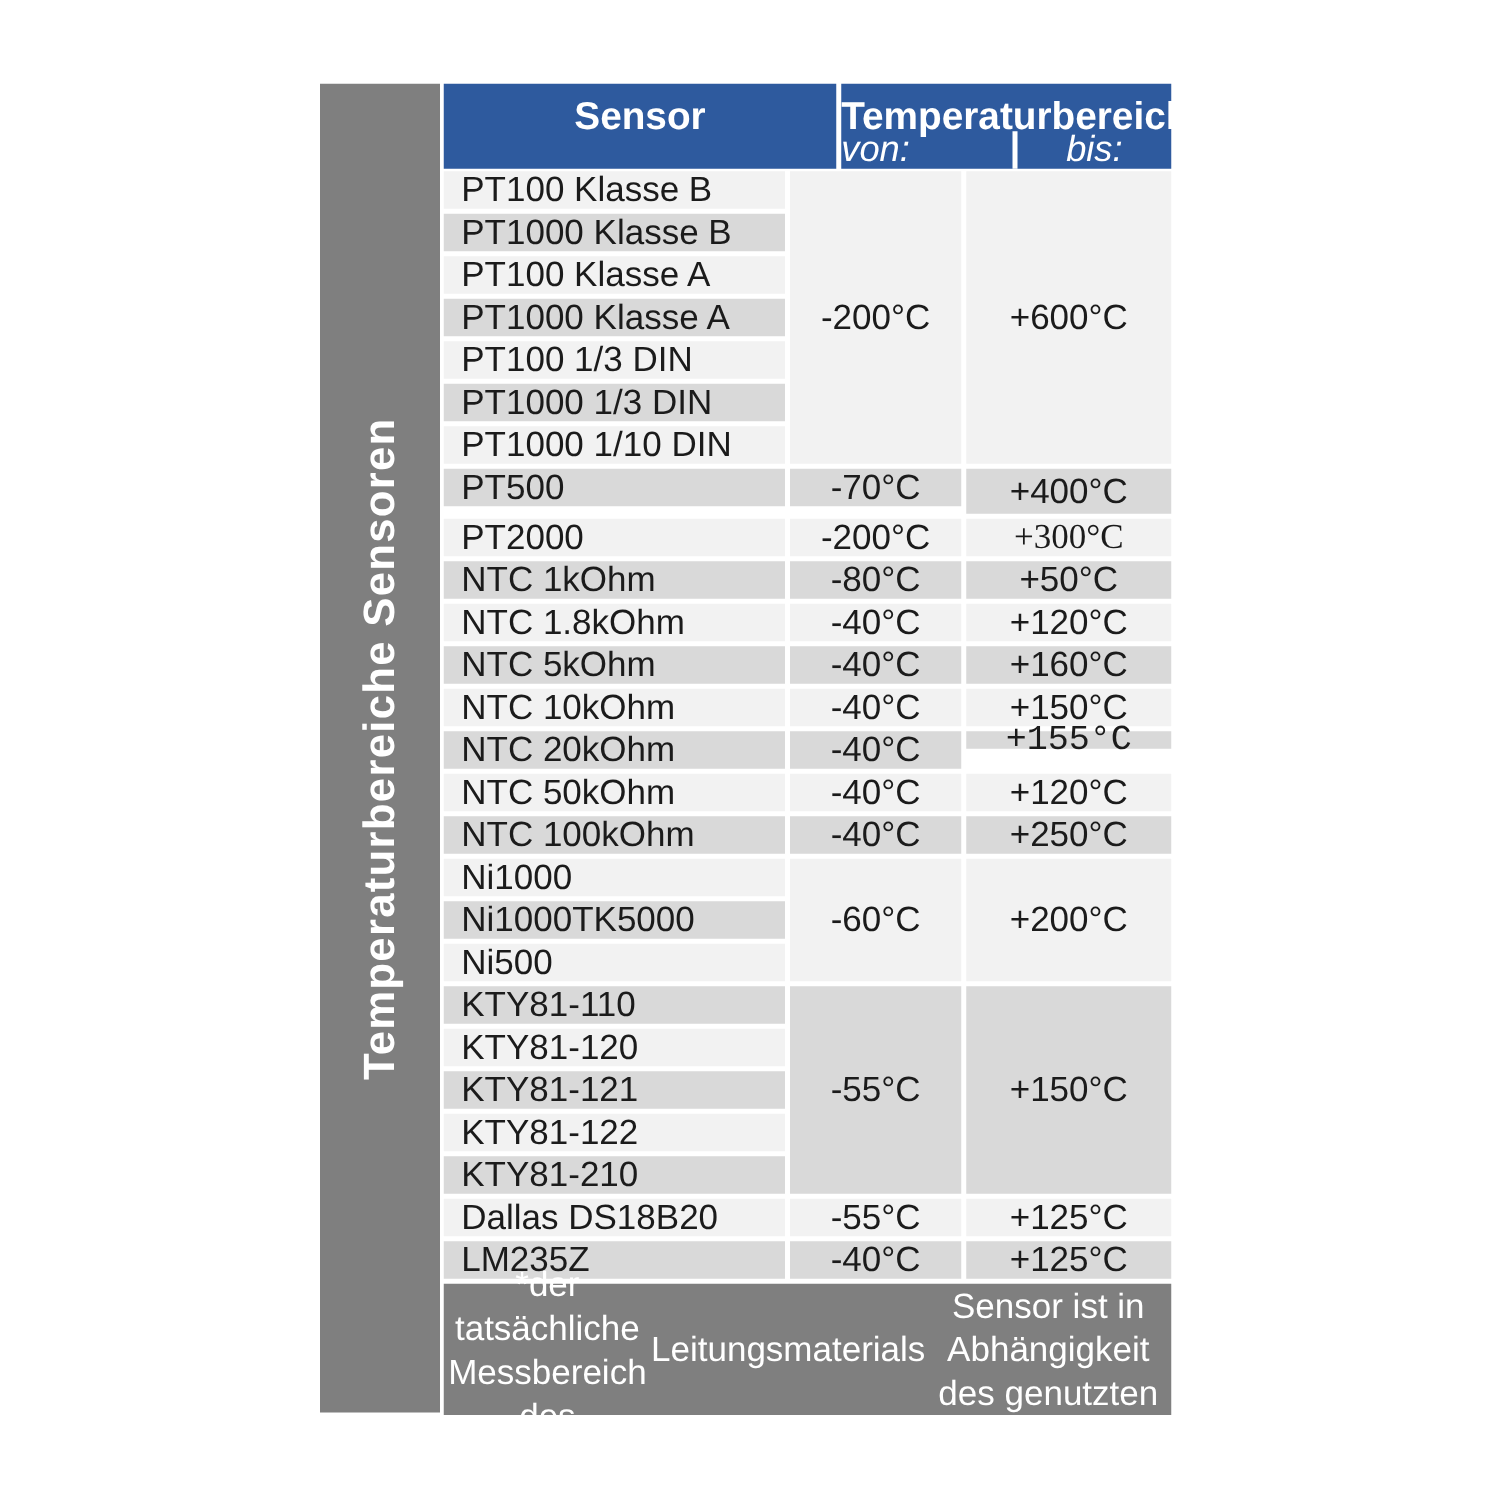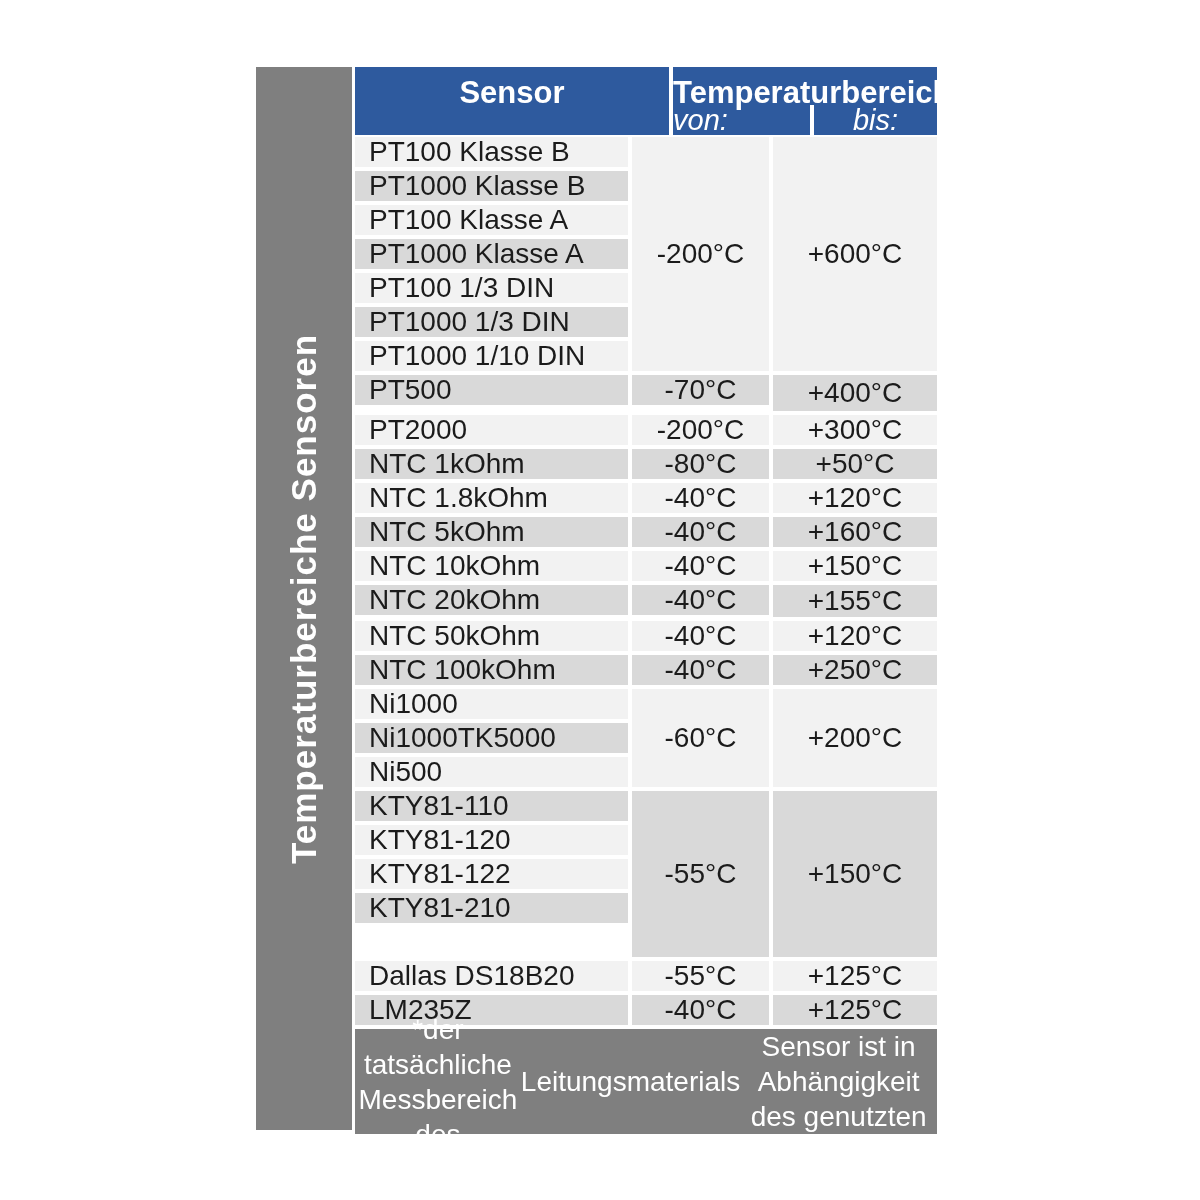--- a/index.html
+++ b/index.html
@@ -99,21 +99,21 @@
             <div class="sensor-row shade-dark">PT500</div>
           </div>
           <div class="temp-cell col-von shade-dark" style="height: 30px;">-70°C</div>
           <div class="temp-cell col-bis shade-dark" style="height: 36px;">+400°C</div>
         </div>
         <div class="group">
           <div class="sensor-col">
             <div class="sensor-row shade-light">PT2000</div>
           </div>
           <div class="temp-cell col-von shade-light" style="height: 30px;">-200°C</div>
-          <div class="temp-cell col-bis shade-light" style="height: 30px;">+300°C</div>
+          <div class="temp-cell col-bis shade-light" style="height: 30px; font-family: Liberation Serif, serif;">+300°C</div>
         </div>
         <div class="group">
           <div class="sensor-col">
             <div class="sensor-row shade-dark">NTC 1kOhm</div>
           </div>
           <div class="temp-cell col-von shade-dark" style="height: 30px;">-80°C</div>
           <div class="temp-cell col-bis shade-dark" style="height: 30px;">+50°C</div>
         </div>
         <div class="group">
           <div class="sensor-col">
@@ -134,21 +134,21 @@
             <div class="sensor-row shade-light">NTC 10kOhm</div>
           </div>
           <div class="temp-cell col-von shade-light" style="height: 30px;">-40°C</div>
           <div class="temp-cell col-bis shade-light" style="height: 30px;">+150°C</div>
         </div>
         <div class="group">
           <div class="sensor-col">
             <div class="sensor-row shade-dark">NTC 20kOhm</div>
           </div>
           <div class="temp-cell col-von shade-dark" style="height: 30px;">-40°C</div>
-          <div class="temp-cell col-bis shade-dark" style="height: 32px;">+155°C</div>
+          <div class="temp-cell col-bis shade-dark" style="height: 14px; font-family: Liberation Mono, monospace;">+155°C</div>
         </div>
         <div class="group">
           <div class="sensor-col">
             <div class="sensor-row shade-light">NTC 50kOhm</div>
           </div>
           <div class="temp-cell col-von shade-light" style="height: 30px;">-40°C</div>
           <div class="temp-cell col-bis shade-light" style="height: 30px;">+120°C</div>
         </div>
         <div class="group">
           <div class="sensor-col">
@@ -163,20 +163,21 @@
             <div class="sensor-row shade-dark">Ni1000TK5000</div>
             <div class="sensor-row shade-light">Ni500</div>
           </div>
           <div class="temp-cell col-von shade-light" style="height: 98px;">-60°C</div>
           <div class="temp-cell col-bis shade-light" style="height: 98px;">+200°C</div>
         </div>
         <div class="group">
           <div class="sensor-col">
             <div class="sensor-row shade-dark">KTY81-110</div>
             <div class="sensor-row shade-light">KTY81-120</div>
+            <div class="sensor-row shade-dark">KTY81-121</div>
             <div class="sensor-row shade-light">KTY81-122</div>
             <div class="sensor-row shade-dark">KTY81-210</div>
           </div>
           <div class="temp-cell col-von shade-dark" style="height: 166px;">-55°C</div>
           <div class="temp-cell col-bis shade-dark" style="height: 166px;">+150°C</div>
         </div>
         <div class="group">
           <div class="sensor-col">
             <div class="sensor-row shade-light">Dallas DS18B20</div>
           </div>

